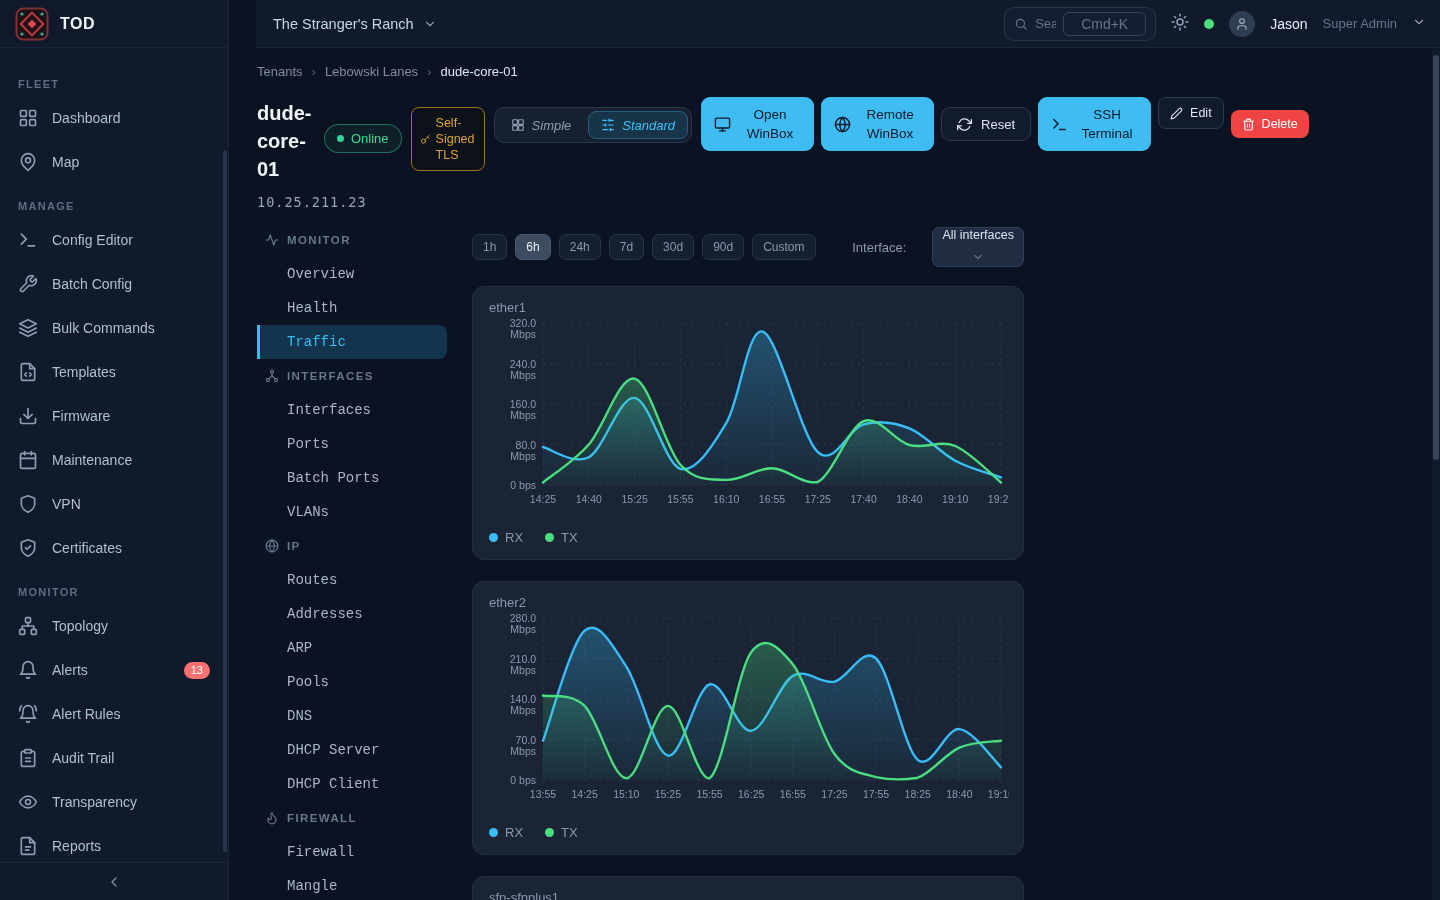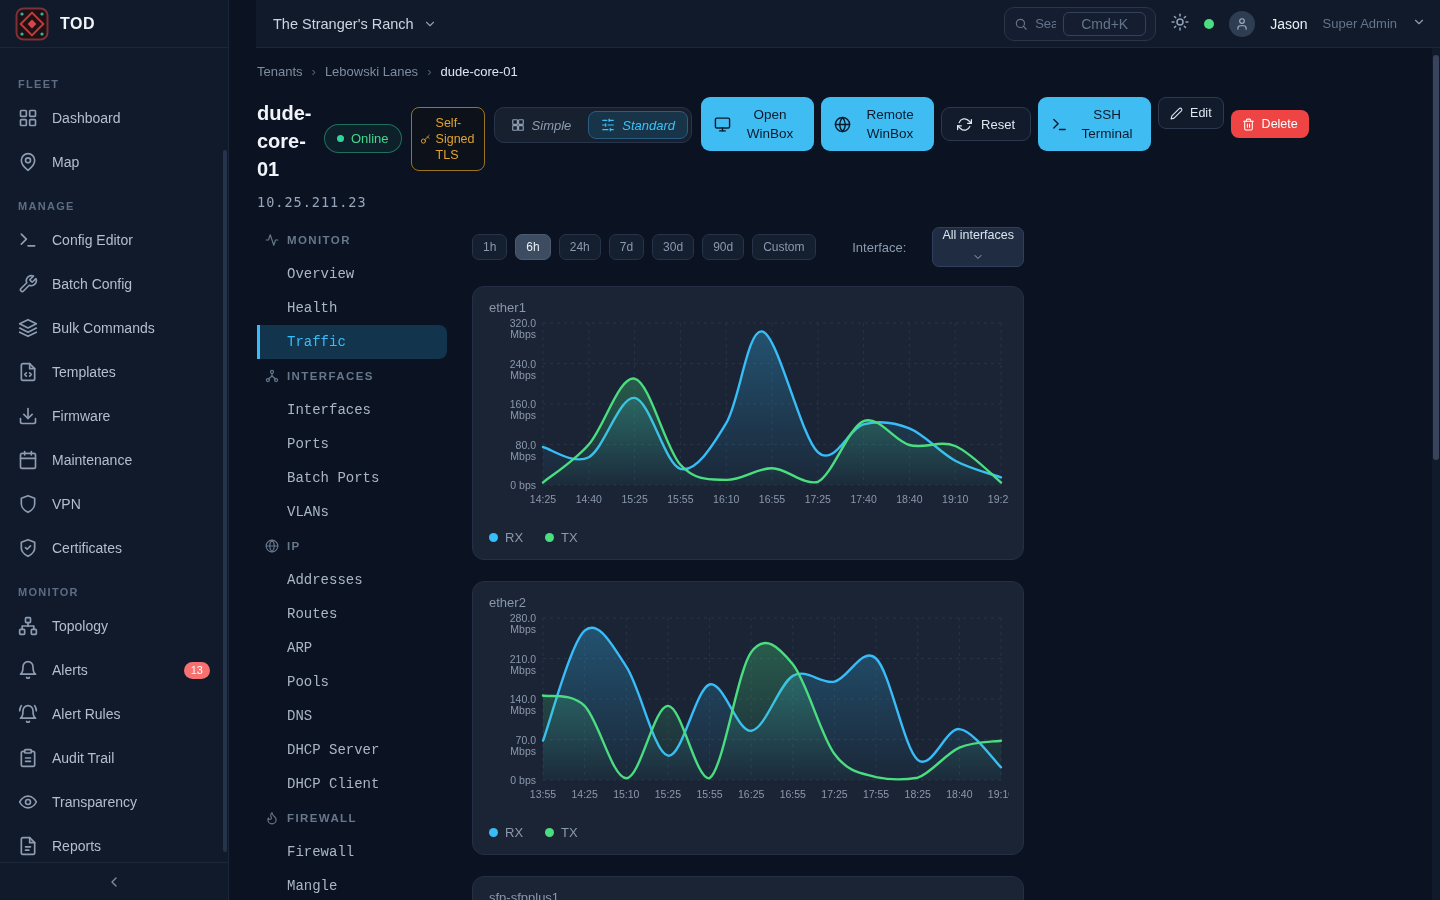--- a/index.html
+++ b/index.html
@@ -502,22 +502,22 @@
         <div class="subnav-head">
           <span class="icn">
             <svg viewBox="0 0 24 24" fill="none" stroke="currentColor" stroke-width="2" stroke-linecap="round" stroke-linejoin="round">
               <circle cx="12" cy="12" r="10"></circle>
               <path d="M2 12h20"></path>
               <path d="M12 2a15 15 0 0 1 4 10 15 15 0 0 1-4 10 15 15 0 0 1-4-10 15 15 0 0 1 4-10z"></path>
             </svg>
           </span>
           <span>IP</span>
         </div>
+        <div class="subnav-item">Routes</div>
         <div class="subnav-item">Addresses</div>
-        <div class="subnav-item">Routes</div>
         <div class="subnav-item">ARP</div>
         <div class="subnav-item">Pools</div>
         <div class="subnav-item">DNS</div>
         <div class="subnav-item">DHCP Server</div>
         <div class="subnav-item">DHCP Client</div>
         <div class="subnav-head">
           <span class="icn">
             <svg viewBox="0 0 24 24" fill="none" stroke="currentColor" stroke-width="2" stroke-linecap="round" stroke-linejoin="round">
               <path d="M8.5 14.5A2.5 2.5 0 0 0 11 12c0-1.4-.5-2-1-3-1.1-2.1-.2-4.1 2-6 .5 2.5 2 4.9 4 6.5 2 1.6 3 3.5 3 5.5a7 7 0 1 1-14 0c0-1.2.4-2.3 1-3a2.5 2.5 0 0 0 2.5 2.5z"></path>
             </svg>

